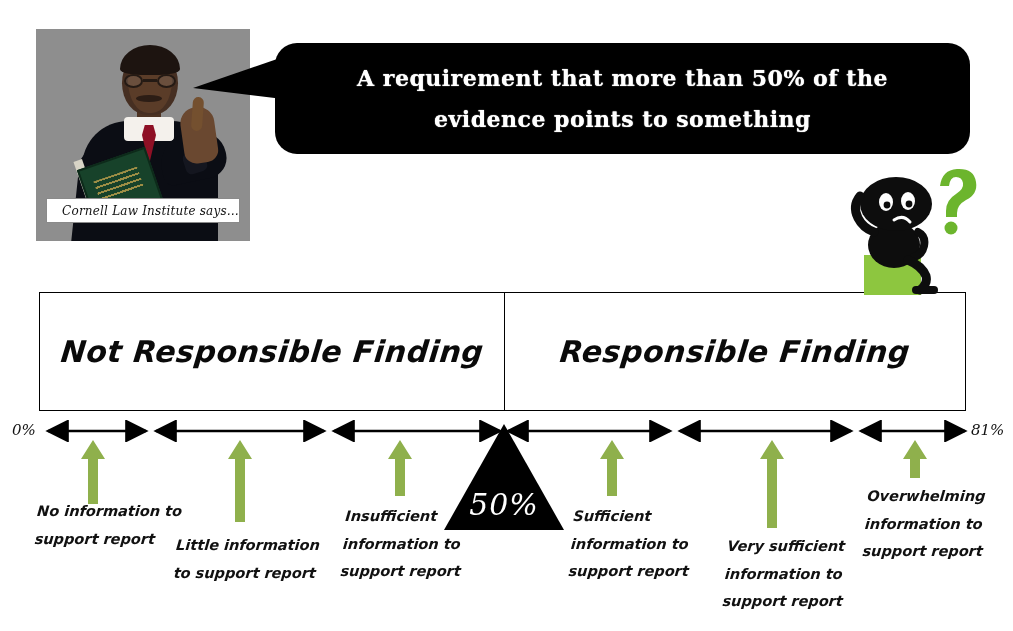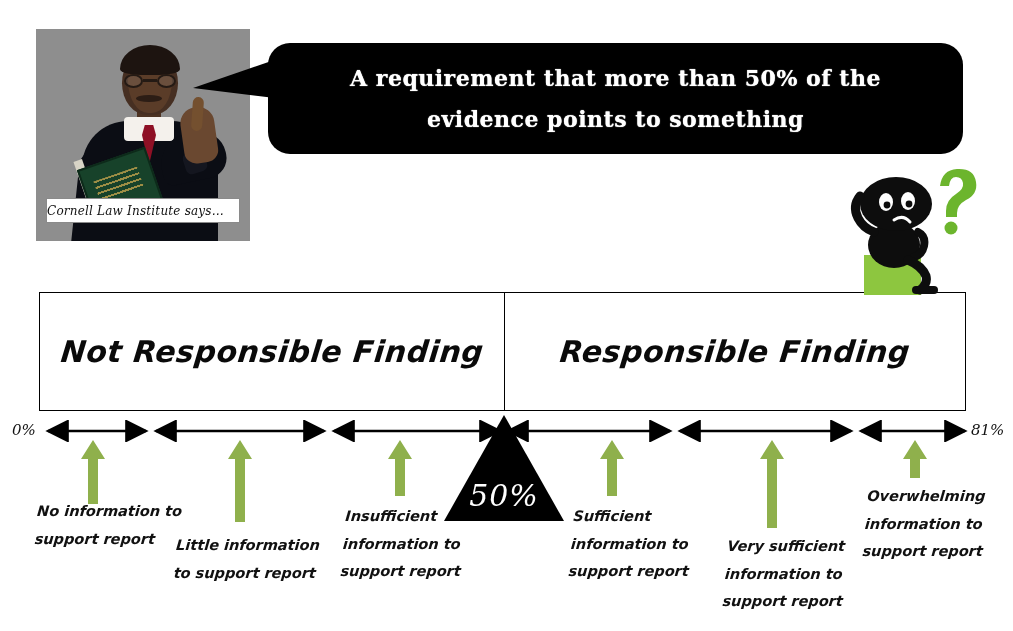--- a/index.html
+++ b/index.html
@@ -183,36 +183,36 @@
     position: absolute;
     left: 46px;
     top: 198px;
     width: 194px;
     height: 25px;
     background: #ffffff;
     border: 1px solid #8a8a8a;
     box-sizing: border-box;
     display: flex;
     align-items: center;
-    justify-content: flex-start;
+    justify-content: flex-end;
     z-index: 6;
   }
   #photo-caption span {
     font-family: "DejaVu Serif", serif;
     font-style: italic;
     font-size: 12px;
     color: #111111;
     letter-spacing: .2px;
     white-space: nowrap;
   }
 
   
   #speech-bubble {
     position: absolute;
-    left: 268px;
+    left: 275px;
     top: 43px;
     width: 695px;
     height: 111px;
     background: #000000;
     border-radius: 22px;
     display: flex;
     align-items: center;
     justify-content: center;
     z-index: 4;
   }
@@ -309,21 +309,21 @@
     font-style: italic;
     font-size: 15px;
     color: #111;
     z-index: 3;
   }
 
   
   #mid-triangle {
     position: absolute;
     left: 444px;
-    top: 415px;
+    top: 424px;
     width: 120px;
     height: 106px;
     z-index: 4;
     text-decoration: underline;
   }
   #mid-triangle .tri {
     position: absolute;
     inset: 0;
     background: #000000;
     clip-path: polygon(50% 0%, 100% 100%, 0% 100%);

